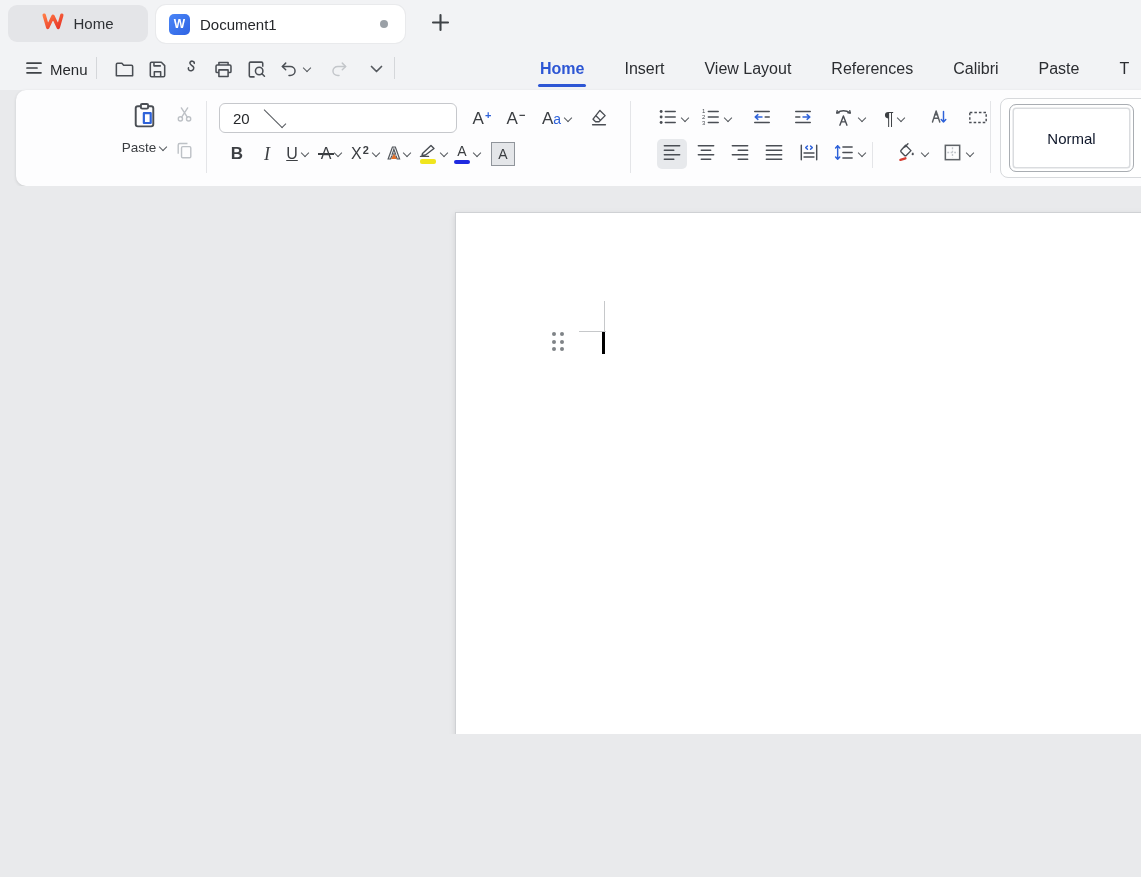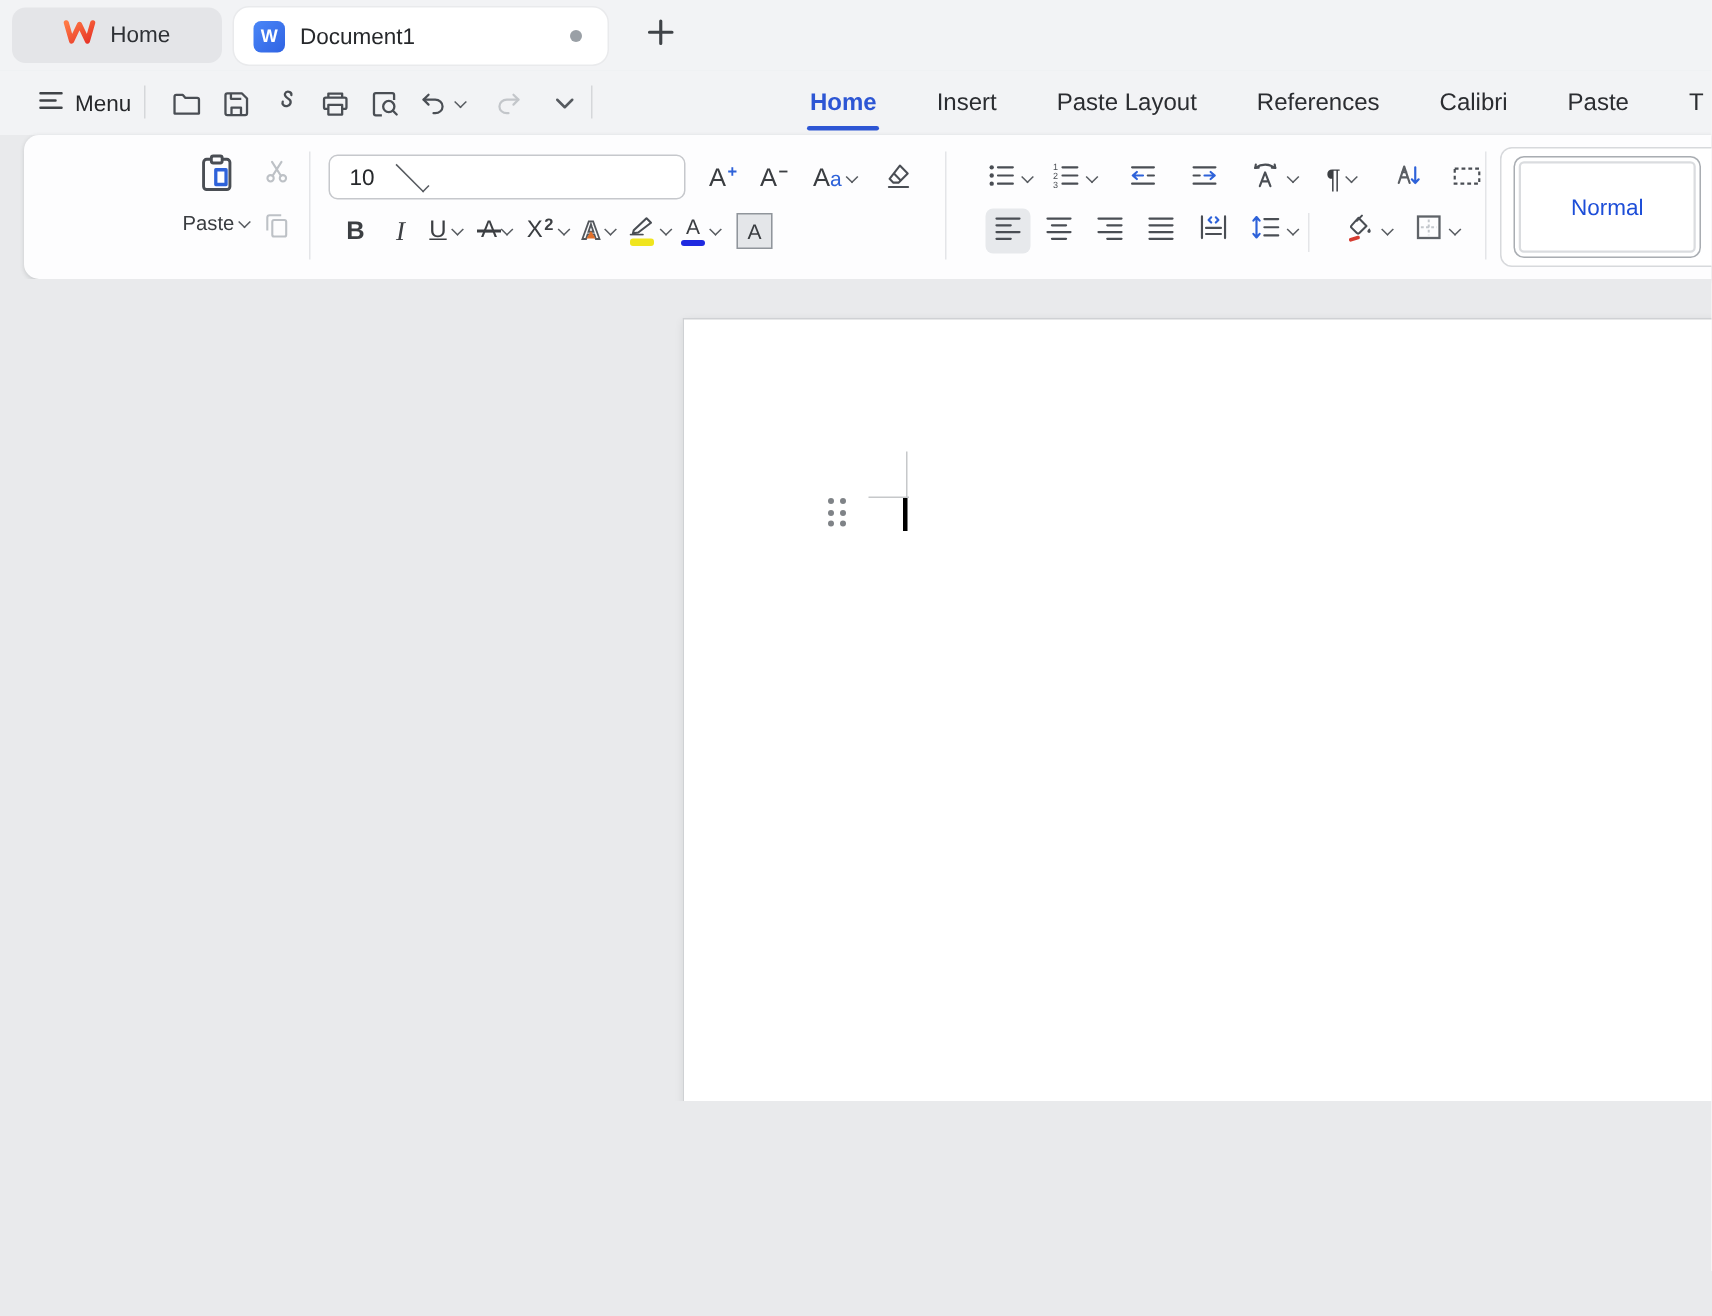--- a/index.html
+++ b/index.html
@@ -77,21 +77,21 @@
   .row1p { position:absolute; left:641px; top:14px; height:30px; display:flex; align-items:center; gap:7px; }
   .row2p { position:absolute; left:641px; top:49px; height:30px; display:flex; align-items:center; gap:4px; }
   .ibtn.sel { background:#e7e9ec; border-radius:5px; }
   .ssep { position:absolute; left:856px; top:52px; width:1px; height:26px; background:#e4e5e8; }
   .pilcrow { font-size:18px; color:#3c3f43; }
 
   .styles { position:absolute; left:984px; top:8px; width:200px; height:80px; background:#fff;
             border:1px solid #d7d9dc; border-radius:8px; }
   .style-chip { position:absolute; left:8px; top:5px; width:125px; height:68px; background:#fff;
                 border:1.5px solid #a9adb2; border-radius:7px; box-shadow:inset 0 0 0 2.5px #fff, inset 0 0 0 4px #dadcdf;
-                display:flex; align-items:center; justify-content:center; font-size:15px; color:#1d4ed8; }
+                display:flex; align-items:center; justify-content:center; font-size:15px; color:#0f172a; }
   .canvas2 { position:absolute; left:0; top:186px; width:100%; bottom:0; background:#e9eaec; }
   .page { position:absolute; left:455px; top:26px; width:700px; height:800px; background:#fff;
           border:1px solid #cfd1d4; box-shadow:0 2px 6px rgba(0,0,0,.10); }
   .corner-v { position:absolute; left:148px; top:88px; width:1px; height:31px; background:#c6c8ca; }
   .corner-h { position:absolute; left:123px; top:118px; width:27px; height:1px; background:#c6c8ca; }
   .caret { position:absolute; left:146px; top:119px; width:3px; height:22px; background:#000; }
   .drag-dots { position:absolute; left:96px; top:119px; display:grid; grid-template-columns:4px 4px;
                grid-auto-rows:4px; gap:3.5px 3.5px; }
   .drag-dots i { width:4px; height:4px; border-radius:50%; background:#7f8387; }
 </style>
@@ -211,21 +211,21 @@
 
     <div class="rtabs">
       <div class="rtab active">
         <span>Home</span>
           <span class="underline"></span>
       </div>
       <div class="rtab">
           <span>Insert</span>
         </div>
       <div class="rtab">
-          <span>Paste Layout</span>
+          <span>View Layout</span>
         </div>
       <div class="rtab">
           <span>References</span>
         </div>
       <div class="rtab">
           <span>Calibri</span>
         </div>
       <div class="rtab">
           <span>Paste</span>
         </div>
@@ -265,21 +265,21 @@
             <rect x="8.6" y="7.6" width="10.6" height="12.6" rx="1.4"></rect>
             <path d="M15.4 4 H6.6 c-1 0-1.8.8-1.8 1.8 v9.8"></path>
           </svg>
           </span>
       </div>
     </div>
     <div class="gsep" style="left:190px"></div>
 
     <div class="font-selects">
       <div class="fsize">
-        <span>10</span>
+        <span>20</span>
         <span class="chev"></span>
       </div>
     </div>
 
     <div class="row1f">
       <div class="ibtn">
         <span class="g17">A</span>
           <span class="bsup blue">+</span>
       </div>
       <div class="ibtn">

